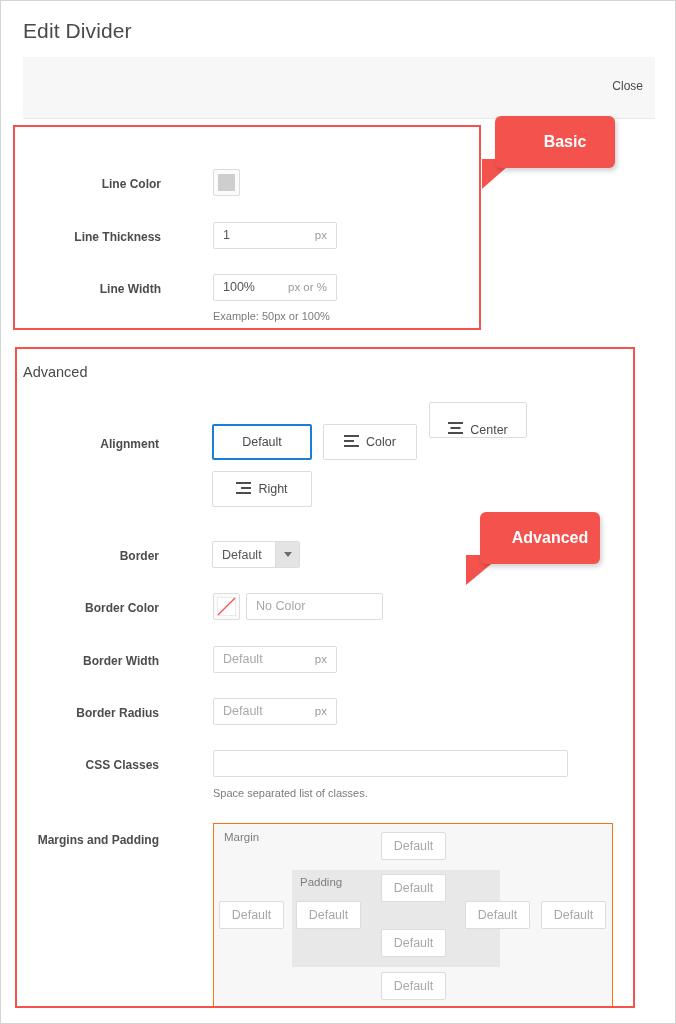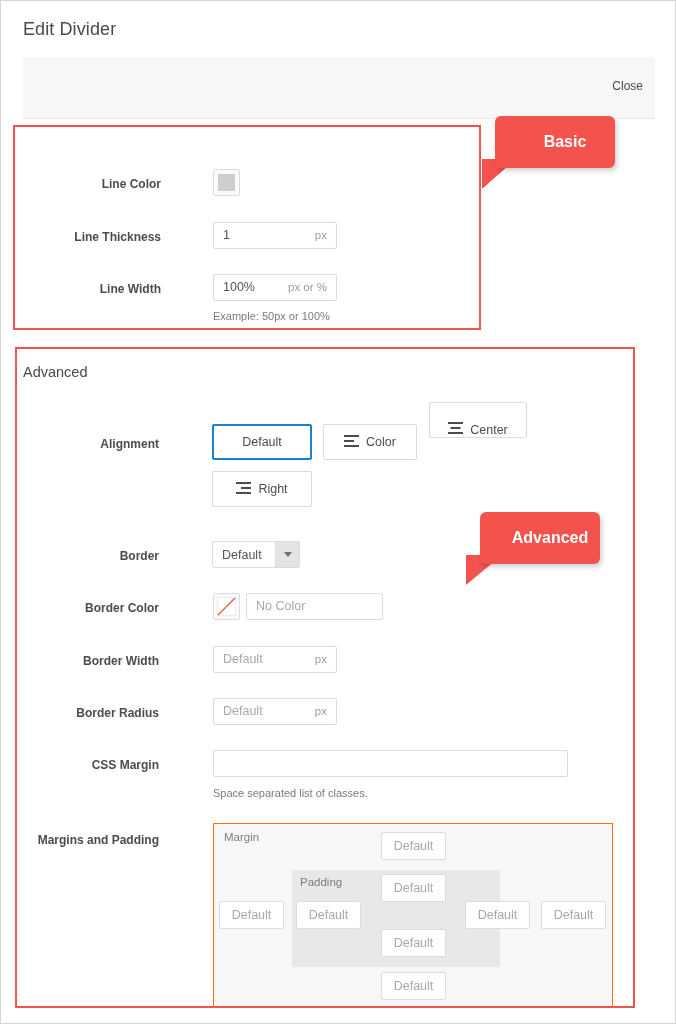--- a/index.html
+++ b/index.html
@@ -13,21 +13,21 @@
     width: 676px; height: 1024px;
     background: #ffffff;
     border: 1px solid #d5d5d5;
     overflow: hidden;
   }
 
   
   .modal-title {
     position: absolute;
     left: 22px; top: 18px;
-    font-size: 18px;
+    font-size: 21px;
     color: #4a4a4a;
     letter-spacing: .1px;
   }
   .toolbar {
     position: absolute;
     left: 22px; top: 56px;
     width: 632px; height: 62px;
     background: #f7f7f7;
     border-bottom: 1px solid #e6e6e6;
   }
@@ -315,21 +315,21 @@
     <span class="placeholder">Default</span>
     <span class="unit">px</span>
   </div>
 
   <div class="form-label" style="left:46px; top:705px; width:112px;">Border Radius</div>
   <div class="txt" style="left:212px; top:697px; width:124px; height:27px;">
     <span class="placeholder">Default</span>
     <span class="unit">px</span>
   </div>
 
-  <div class="form-label" style="left:58px; top:757px; width:100px;">CSS Margin</div>
+  <div class="form-label" style="left:58px; top:757px; width:100px;">CSS Classes</div>
   <div class="txt" style="left:212px; top:749px; width:355px; height:27px;">
     <span></span>
   </div>
   <div class="help-text" style="left:212px; top:786px;">Space separated list of classes.</div>
 
   <div class="form-label" style="left:28px; top:832px; width:130px;">Margins and Padding</div>
 
   <div class="mp-outer" style="left:212px; top:822px; width:400px; height:185px;">
 
     <div class="mp-caption" style="left:10px; top:7px;">Margin</div>

